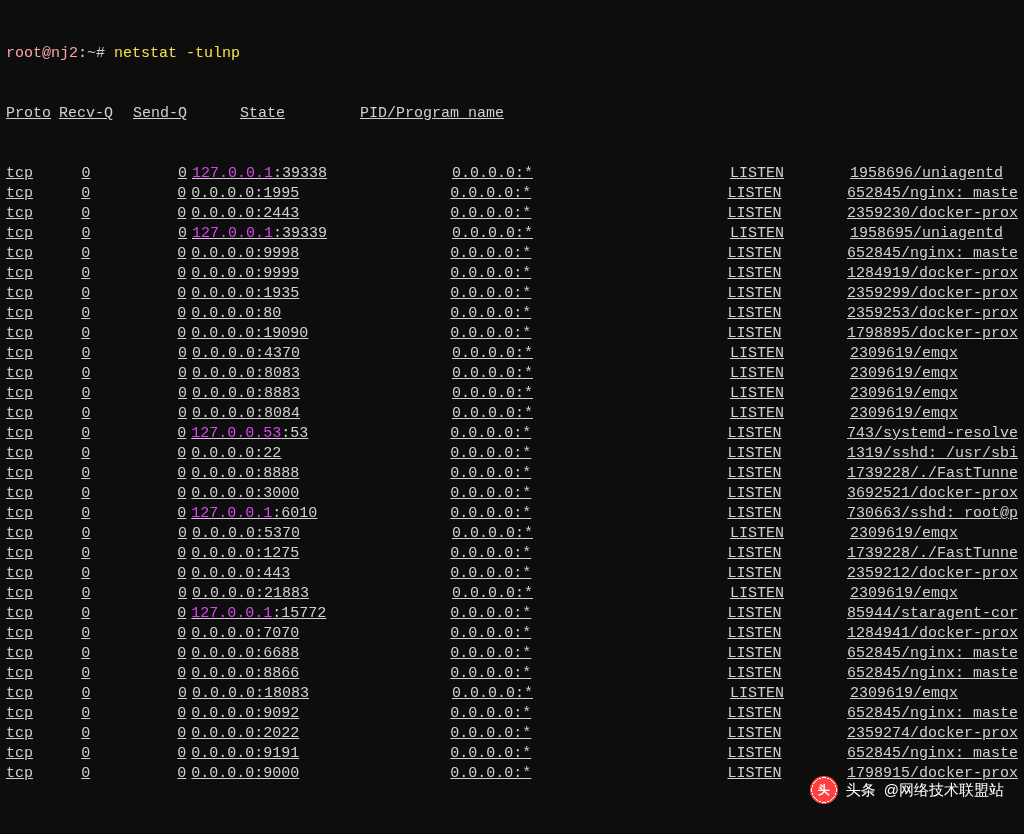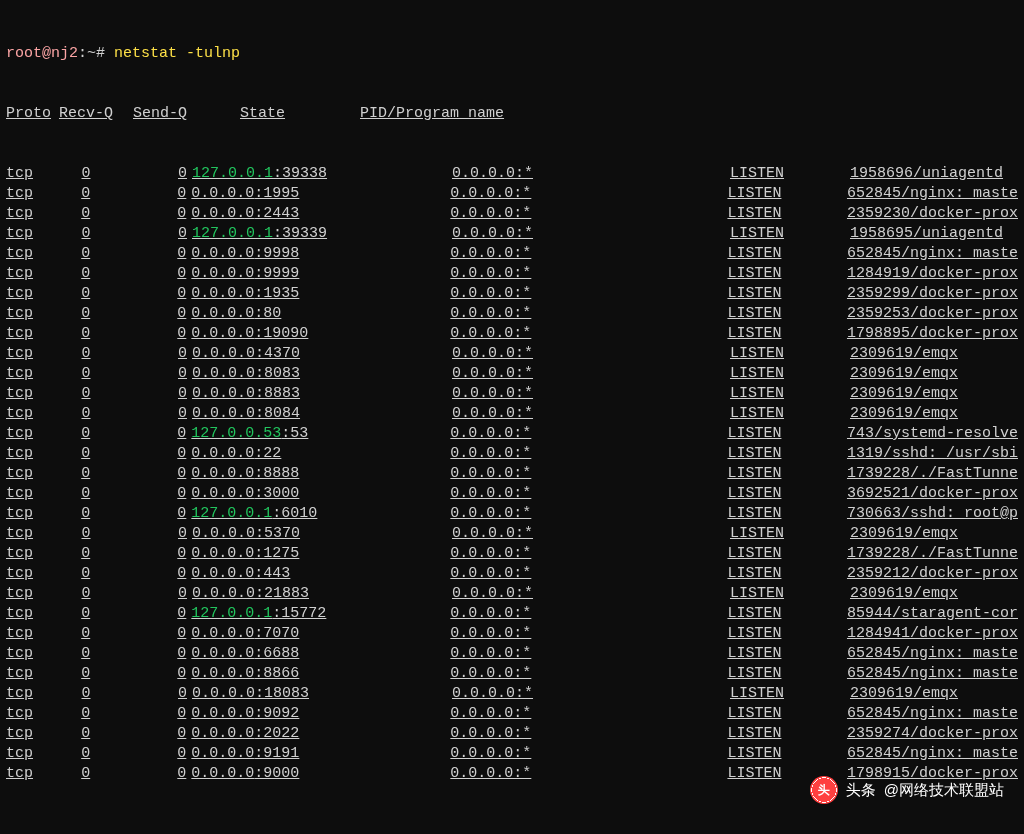--- a/index.html
+++ b/index.html
@@ -13,21 +13,21 @@
     width: 1024px;
     height: 834px;
     overflow: hidden;
   }
   .terminal {
     padding: 4px 6px;
     white-space: pre;
   }
   .prompt-user { color: #fca5a5; }
   .cmd { color: #fde047; }
-  .ip-highlight { color: #22c55e; }
+  .ip-highlight { color: #d946ef; }
   .row { display: flex; text-decoration: underline; }
   .col-proto { width: 50px; }
   .col-recvq { width: 60px; text-align: center; padding-right: 8px;}
   .col-sendq { width: 63px; text-align: right; padding-right: 5px;}
   .col-local { width: 260px; }
   .col-foreign { width: 230px; }
   .col-state { width: 120px; margin-left: 48px; }
   .col-pid { flex: 1; }
   .watermark {
     position: fixed;

